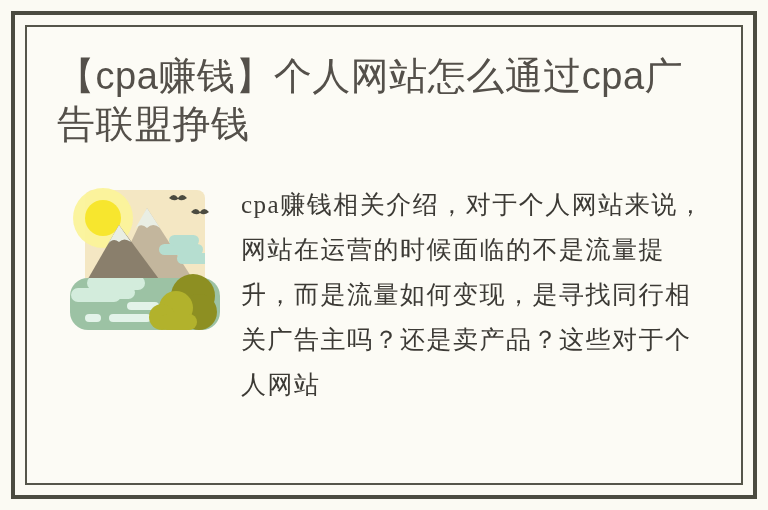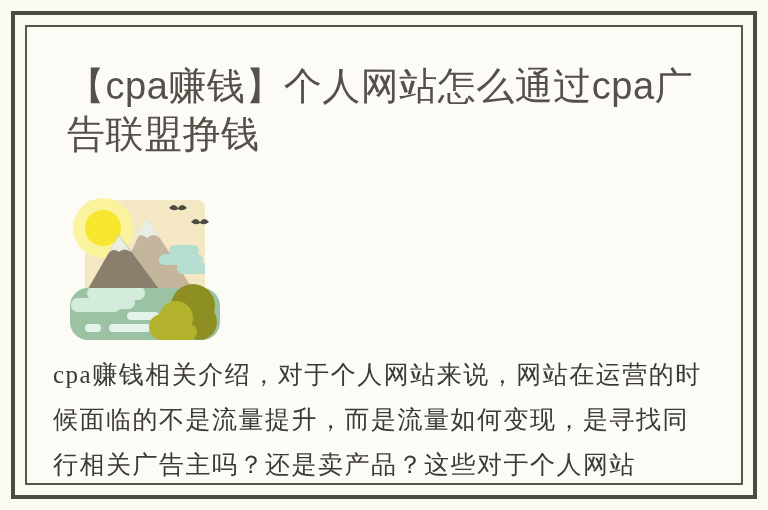--- a/index.html
+++ b/index.html
@@ -48,38 +48,37 @@
   .card-body {
     position: absolute;
     left: 0; top: 0; right: 0; bottom: 0;
     padding: 24px 26px 16px 26px;
     box-sizing: border-box;
     overflow: hidden;
   }
 
   
   .post-title {
-    margin: 12px;
+    margin: 2px;
     padding: 0 0 0 2px;
     font-size: 38px;
     line-height: 1.25;
     font-weight: 400;
     letter-spacing: 0.5px;
     color: #54504a;
     word-break: break-all;
     white-space: normal;
     font-family: "Liberation Sans", "DejaVu Sans", sans-serif;
   }
 
   
   .content-row {
     display: flex;
     align-items: flex-start;
     margin-top: 32px;
-    flex-direction: column;
   }
 
   .thumb-wrap {
     flex: 0 0 auto;
     width: 160px;
     height: 160px;
     margin-left: 12px;
     margin-right: 16px;
   }
 

